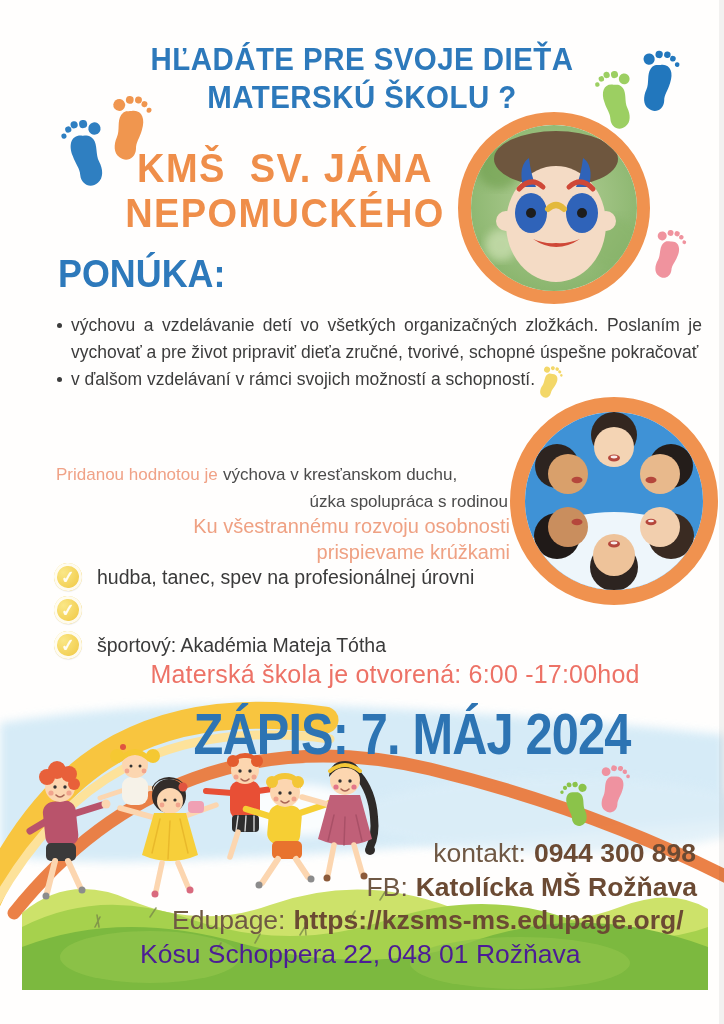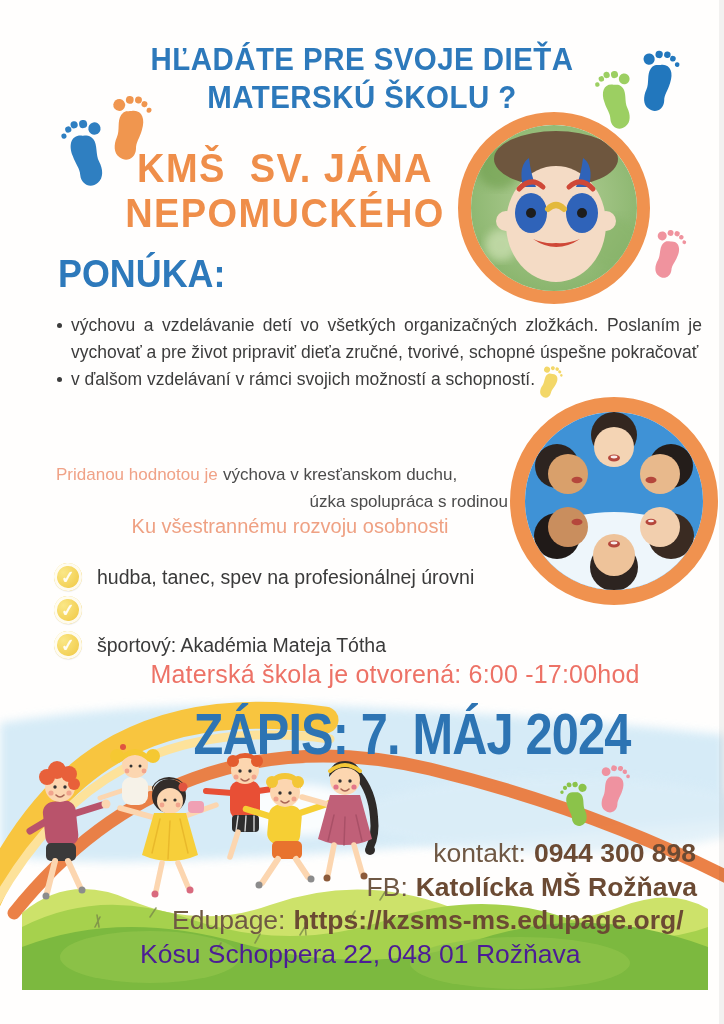--- a/index.html
+++ b/index.html
@@ -21,21 +21,21 @@
   .bullets li::before{content:"";position:absolute;left:3px;top:11px;width:5px;height:5px;
     border-radius:50%;background:#3c3c3c;}
   .bullets li.narrow{width:470px;}
   
   .added-value{z-index:5;font-size:17px;line-height:27px;color:#4c4c4c;}
   .av-line1{left:56px;top:461px;white-space:nowrap;}
   .av-line2{top:488px;right:216px;white-space:nowrap;}
   .highlight-salmon{color:#f0a287;}
   .gap-left{margin-left:.32em;}
   
-  .clubs-intro{left:70px;top:513px;width:440px;text-align:center;color:#efa183;
+  .clubs-intro{left:70px;top:513px;width:440px;text-align:right;color:#efa183;
     font-size:20px;line-height:26px;z-index:5;}
   .club-row{left:54px;width:600px;height:30px;z-index:5;display:flex;align-items:center;}
   .club-row .coin{width:28px;height:28px;border-radius:50%;flex:0 0 28px;
     background:radial-gradient(circle at 35% 32%,#fae787,#f2cd4e 70%,#e8ba36);
     box-shadow:inset 0 0 0 3px rgba(255,255,255,.9), 0 1px 1px rgba(0,0,0,.08);
     display:flex;align-items:center;justify-content:center;
     color:#fffdf2;font-weight:700;font-size:17px;transform:rotate(-6deg);}
   .club-row .club-text{margin-left:15px;color:#3a3a3a;font-size:19.5px;white-space:nowrap;}
   
   .opening-hours{left:66px;top:660px;width:658px;text-align:center;color:#ed7266;
@@ -338,20 +338,21 @@
     <li>v ďalšom vzdelávaní v rámci svojich možností a schopností.</li>
   </ul>
 
   <div class="abs added-value av-line1">
     <span class="highlight-salmon">Pridanou hodnotou je</span><span class="gap-left">výchova v kresťanskom duchu,</span>
   </div>
   <div class="abs added-value av-line2">úzka spolupráca s rodinou</div>
 
   <div class="abs clubs-intro">
     <div>Ku všestrannému rozvoju osobnosti</div>
+    <div>prispievame krúžkami</div>
   </div>
 
   <div class="abs club-row" style="top:562px;">
     <span class="coin">✓</span>
     <span class="club-text">hudba, tanec, spev na profesionálnej úrovni</span>
   </div>
   <div class="abs club-row" style="top:595px;">
     <span class="coin">✓</span>
   </div>
   <div class="abs club-row" style="top:630px;">

